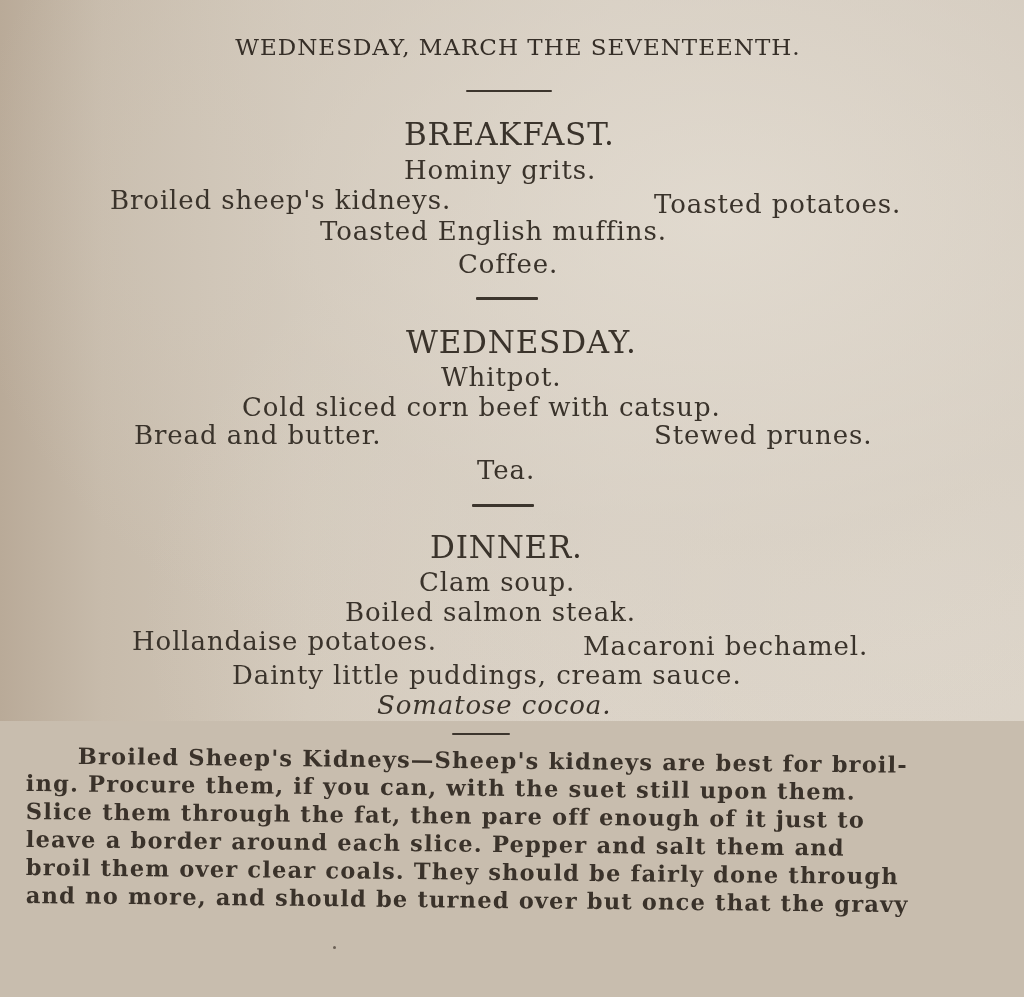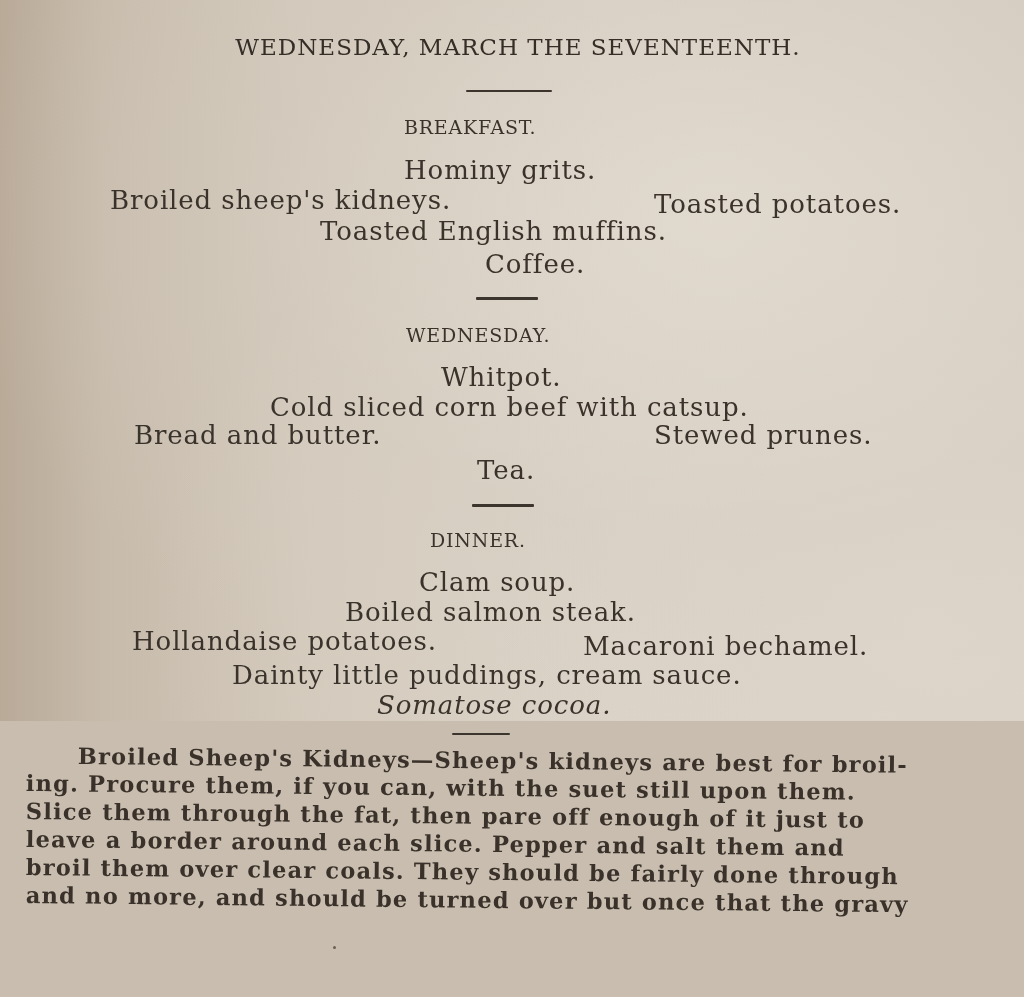--- a/index.html
+++ b/index.html
@@ -34,21 +34,21 @@
       text-align: center;
     }
     .title {
       top: 34px;
       left: 6px;
       font-size: 23px;
       letter-spacing: 1px;
       color: #352e27;
     }
     .heading {
-      font-size: 19px;
+      font-size: 31px;
       letter-spacing: 0.8px;
       color: #3a332b;
     }
     .item {
       font-size: 26px;
       letter-spacing: 0.9px;
       color: #3a332b;
     }
     .divider {
       position: absolute;
@@ -79,28 +79,28 @@
 
   <div class="abs center title">WEDNESDAY, MARCH THE SEVENTEENTH.</div>
   <div class="divider" style="left:466px; top:90px; width:86px; height:2px;"></div>
 
   <section>
     <div class="abs heading" style="left:404px; top:116px;">BREAKFAST.</div>
     <div class="abs item" style="left:404px; top:155px;">Hominy grits.</div>
     <div class="abs item" style="left:110px; top:185px;">Broiled sheep's kidneys.</div>
     <div class="abs item" style="left:654px; top:189px;">Toasted potatoes.</div>
     <div class="abs item" style="left:320px; top:216px;text-align:center;">Toasted English muffins.</div>
-    <div class="abs item" style="left:458px; top:249px;margin-left:27px;">Coffee.</div>
+    <div class="abs item" style="left:458px; top:249px;">Coffee.</div>
   </section>
   <div class="divider" style="left:476px; top:297px; width:62px;"></div>
 
   <section>
     <div class="abs heading" style="left:406px; top:324px;">WEDNESDAY.</div>
     <div class="abs item" style="left:441px; top:362px;">Whitpot.</div>
-    <div class="abs item" style="left:242px; top:392px;margin-left:28px;">Cold sliced corn beef with catsup.</div>
+    <div class="abs item" style="left:242px; top:392px;">Cold sliced corn beef with catsup.</div>
     <div class="abs item" style="left:134px; top:420px;">Bread and butter.</div>
     <div class="abs item" style="left:654px; top:420px;">Stewed prunes.</div>
     <div class="abs item" style="left:477px; top:455px;">Tea.</div>
   </section>
   <div class="divider" style="left:472px; top:504px; width:62px;"></div>
 
   <section>
     <div class="abs heading" style="left:430px; top:529px;">DINNER.</div>
     <div class="abs item" style="left:419px; top:567px;">Clam soup.</div>
     <div class="abs item" style="left:345px; top:597px;">Boiled salmon steak.</div>

